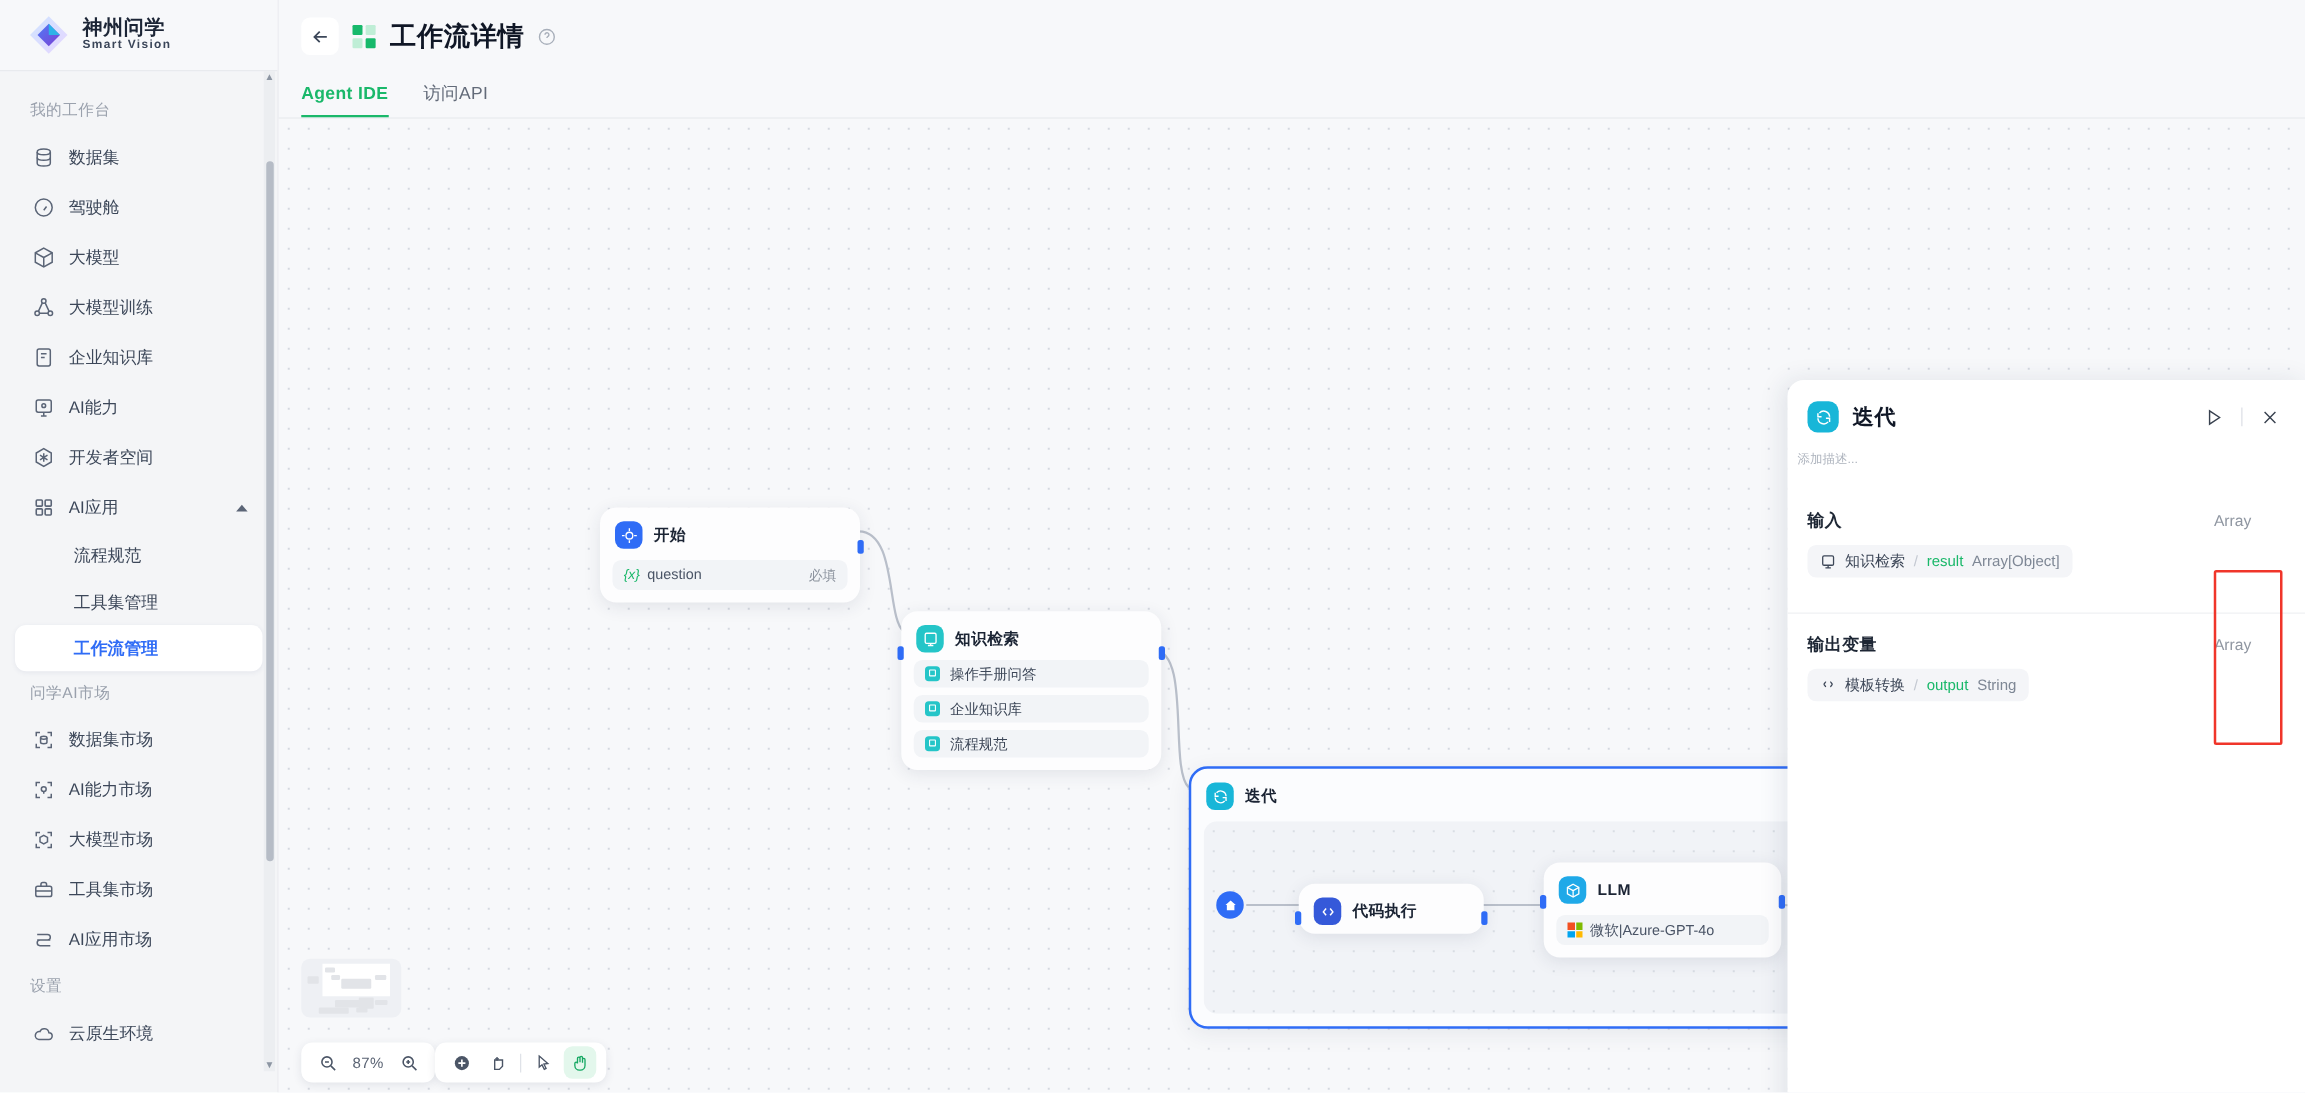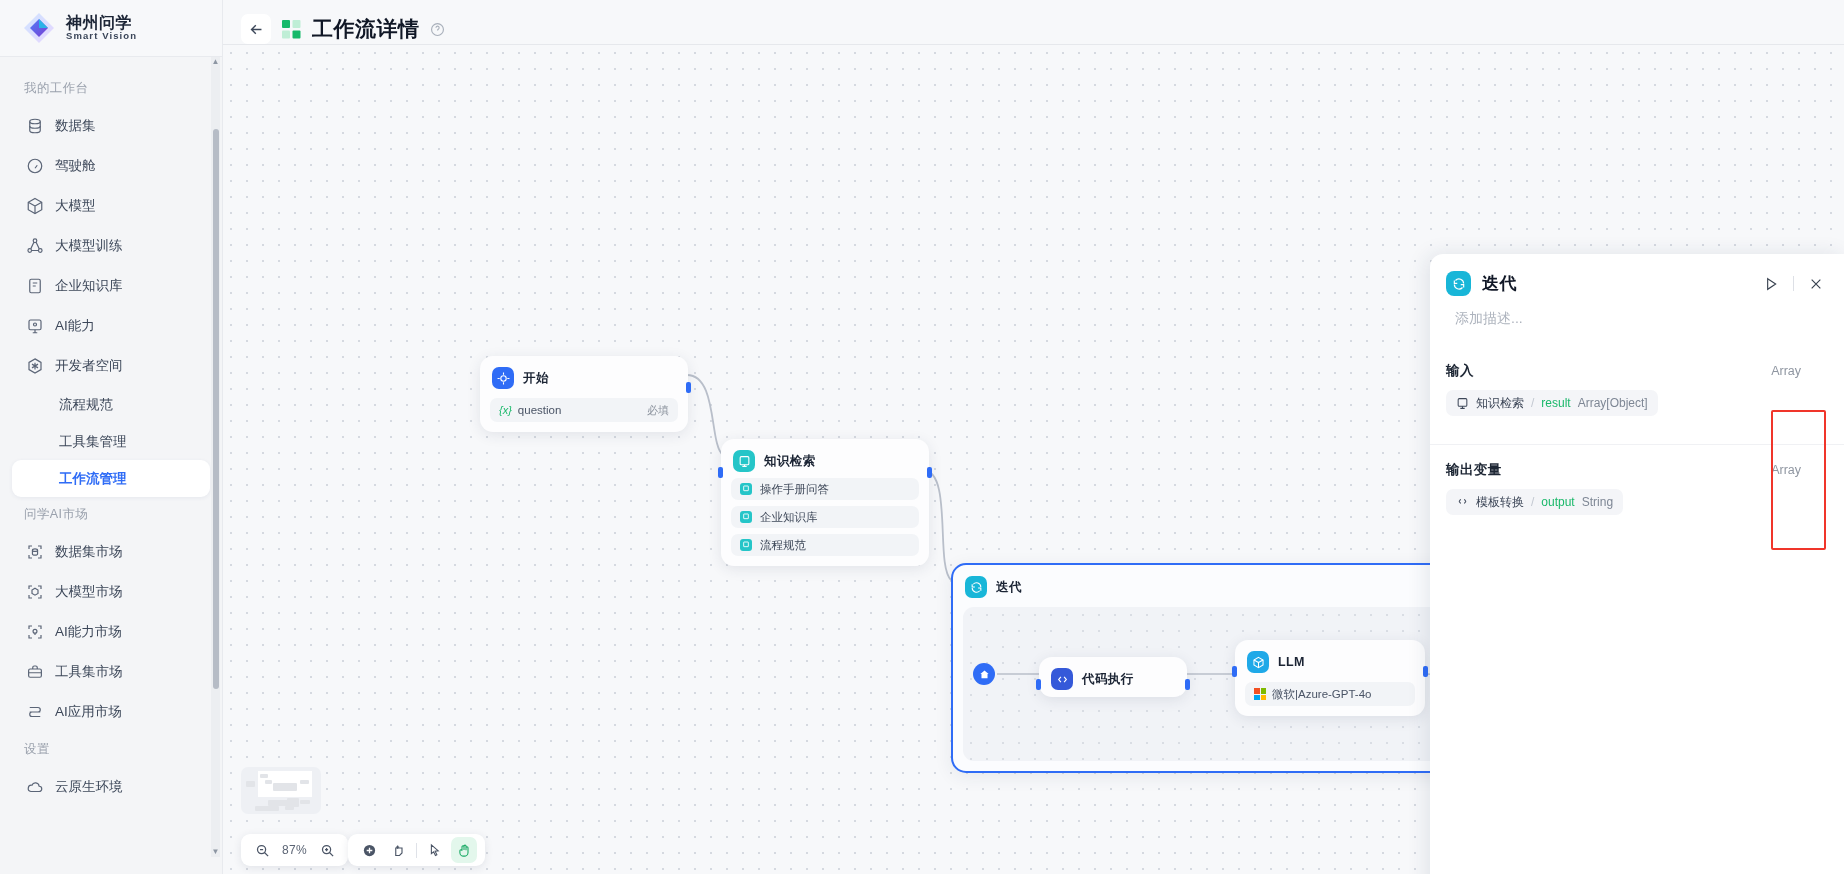--- a/index.html
+++ b/index.html
@@ -196,21 +196,21 @@
   .rp-ico {
     width: 25px; height: 25px; border-radius: 8px; background: #18b6d8;
     display: flex; align-items: center; justify-content: center; flex: 0 0 25px;
   }
   .rp-ico svg { width: 14px; height: 14px; color: #fff; display: block; }
   .rp-title { font-size: 17px; font-weight: bold; color: #111827; letter-spacing: .6px; }
   .rp-actions { margin-left: auto; display: flex; align-items: center; gap: 14px; }
   .rp-actions .act { color: #38414f; cursor: pointer; display: flex; }
   .rp-actions .act svg { width: 16px; height: 16px; display: block; }
   .rp-sep { width: 1px; height: 15px; background: #dde0e6; }
-  .rp-desc { font-size: 14px; color: #adb3bd; padding: 14px 0 0 25px; }
+  .rp-desc { font-size: 10px; color: #adb3bd; padding: 14px 0 0 8px; }
 
   .rp-section { padding: 16px 17px 12px 16px; border-top: 1px solid #f0f1f4; margin-top: 16px; }
   .rp-section.first { border-top: none; margin-top: 18px; }
   .rp-srow { display: flex; align-items: center; }
   .rp-slabel { font-size: 13.5px; font-weight: bold; color: #1d2634; letter-spacing: .4px; }
   .rp-stype { margin-left: auto; font-size: 12.5px; color: #8f96a1; padding-right: 26px; }
   .rp-chip {
     margin-top: 10px; background: #f4f5f8; border-radius: 7px; height: 26px;
     display: inline-flex; align-items: center; gap: 7px; padding: 0 10px;
     font-size: 12px; color: #3b4556;
@@ -320,20 +320,36 @@
       </div>
       <div class="nav-item">
         <span class="ic">
             <svg viewBox="0 0 24 24" fill="none" stroke="#5b6577" stroke-width="1.6">
               <path d="M12 2.5l8 4.7v9.6l-8 4.7-8-4.7V7.2z"></path>
               <path d="M12 7.5v9M8 9.5l8 5M16 9.5l-8 5"></path>
             </svg>
           </span>
         <span>开发者空间</span>
       </div>
+      <div class="nav-item">
+        <span class="ic">
+            <svg viewBox="0 0 24 24" fill="none" stroke="#5b6577" stroke-width="1.7">
+              <rect x="4" y="4" width="6.5" height="6.5" rx="1"></rect>
+              <rect x="13.5" y="4" width="6.5" height="6.5" rx="1"></rect>
+              <rect x="4" y="13.5" width="6.5" height="6.5" rx="1"></rect>
+              <rect x="13.5" y="13.5" width="6.5" height="6.5" rx="1"></rect>
+            </svg>
+          </span>
+        <span>AI应用</span>
+        <span class="nav-caret">
+            <svg viewBox="0 0 12 12" fill="#5b6577">
+              <polygon points="6,3 11,9 1,9"></polygon>
+            </svg>
+          </span>
+      </div>
 
       <div class="nav-item sub">
         <span>流程规范</span>
       </div>
       <div class="nav-item sub">
         <span>工具集管理</span>
       </div>
       <div class="nav-item sub active">
         <span>工作流管理</span>
       </div>
@@ -346,34 +362,34 @@
               <ellipse cx="12" cy="9.5" rx="3.4" ry="1.6"></ellipse>
               <path d="M8.6 9.5v5c0 .9 1.5 1.6 3.4 1.6s3.4-.7 3.4-1.6v-5"></path>
             </svg>
           </span>
         <span>数据集市场</span>
       </div>
       <div class="nav-item">
         <span class="ic">
             <svg viewBox="0 0 24 24" fill="none" stroke="#5b6577" stroke-width="1.6">
               <path d="M4 8V4h4M20 8V4h-4M4 16v4h4M20 16v4h-4"></path>
-              <path d="M12 7l4 2.3v4.6L12 16.2 8 13.9V9.3z"></path>
-            </svg>
-          </span>
-        <span>大模型市场</span>
-      </div>
-      <div class="nav-item">
-        <span class="ic">
-            <svg viewBox="0 0 24 24" fill="none" stroke="#5b6577" stroke-width="1.6">
-              <path d="M4 8V4h4M20 8V4h-4M4 16v4h4M20 16v4h-4"></path>
               <circle cx="12" cy="11" r="2.6"></circle>
               <path d="M12 13.6V16"></path>
             </svg>
           </span>
         <span>AI能力市场</span>
+      </div>
+      <div class="nav-item">
+        <span class="ic">
+            <svg viewBox="0 0 24 24" fill="none" stroke="#5b6577" stroke-width="1.6">
+              <path d="M4 8V4h4M20 8V4h-4M4 16v4h4M20 16v4h-4"></path>
+              <path d="M12 7l4 2.3v4.6L12 16.2 8 13.9V9.3z"></path>
+            </svg>
+          </span>
+        <span>大模型市场</span>
       </div>
       <div class="nav-item">
         <span class="ic">
             <svg viewBox="0 0 24 24" fill="none" stroke="#5b6577" stroke-width="1.6">
               <rect x="3.5" y="8" width="17" height="11" rx="2"></rect>
               <path d="M9 8V6a2 2 0 012-2h2a2 2 0 012 2v2M3.5 13h17"></path>
             </svg>
           </span>
         <span>工具集市场</span>
       </div>
@@ -424,20 +440,24 @@
         <div class="page-title">工作流详情</div>
         <span class="help-ic">
           <svg viewBox="0 0 24 24" fill="none" stroke="currentColor" stroke-width="1.8">
               <circle cx="12" cy="12" r="9.5"></circle>
               <path d="M9.6 9.2a2.5 2.5 0 114.4 1.6c-.8.9-2 1.3-2 2.6M12 17h.01"></path>
             </svg>
         </span>
       </div>
     </div>
 
+    <div class="tabs">
+      <div class="tab active">Agent IDE</div>
+      <div class="tab">访问API</div>
+    </div>
     <div class="tab-rule"></div>
 
     <div class="canvas-wrap">
       <div class="canvas">
 
         <svg class="edge" style="left:0;top:0;width:100%;height:100%;">
           <path d="M464,330 C495,330 486,400 500,410" stroke="#b9bfca" stroke-width="1.8" fill="none"></path>
           <path d="M700,425 C730,425 712,520 728,535" stroke="#b9bfca" stroke-width="1.8" fill="none"></path>
           <path d="M805,610 L838,610" stroke="#b9bfca" stroke-width="1.8" fill="none"></path>
           <path d="M1040,610 L1090,610" stroke="#b9bfca" stroke-width="1.8" fill="none"></path>

